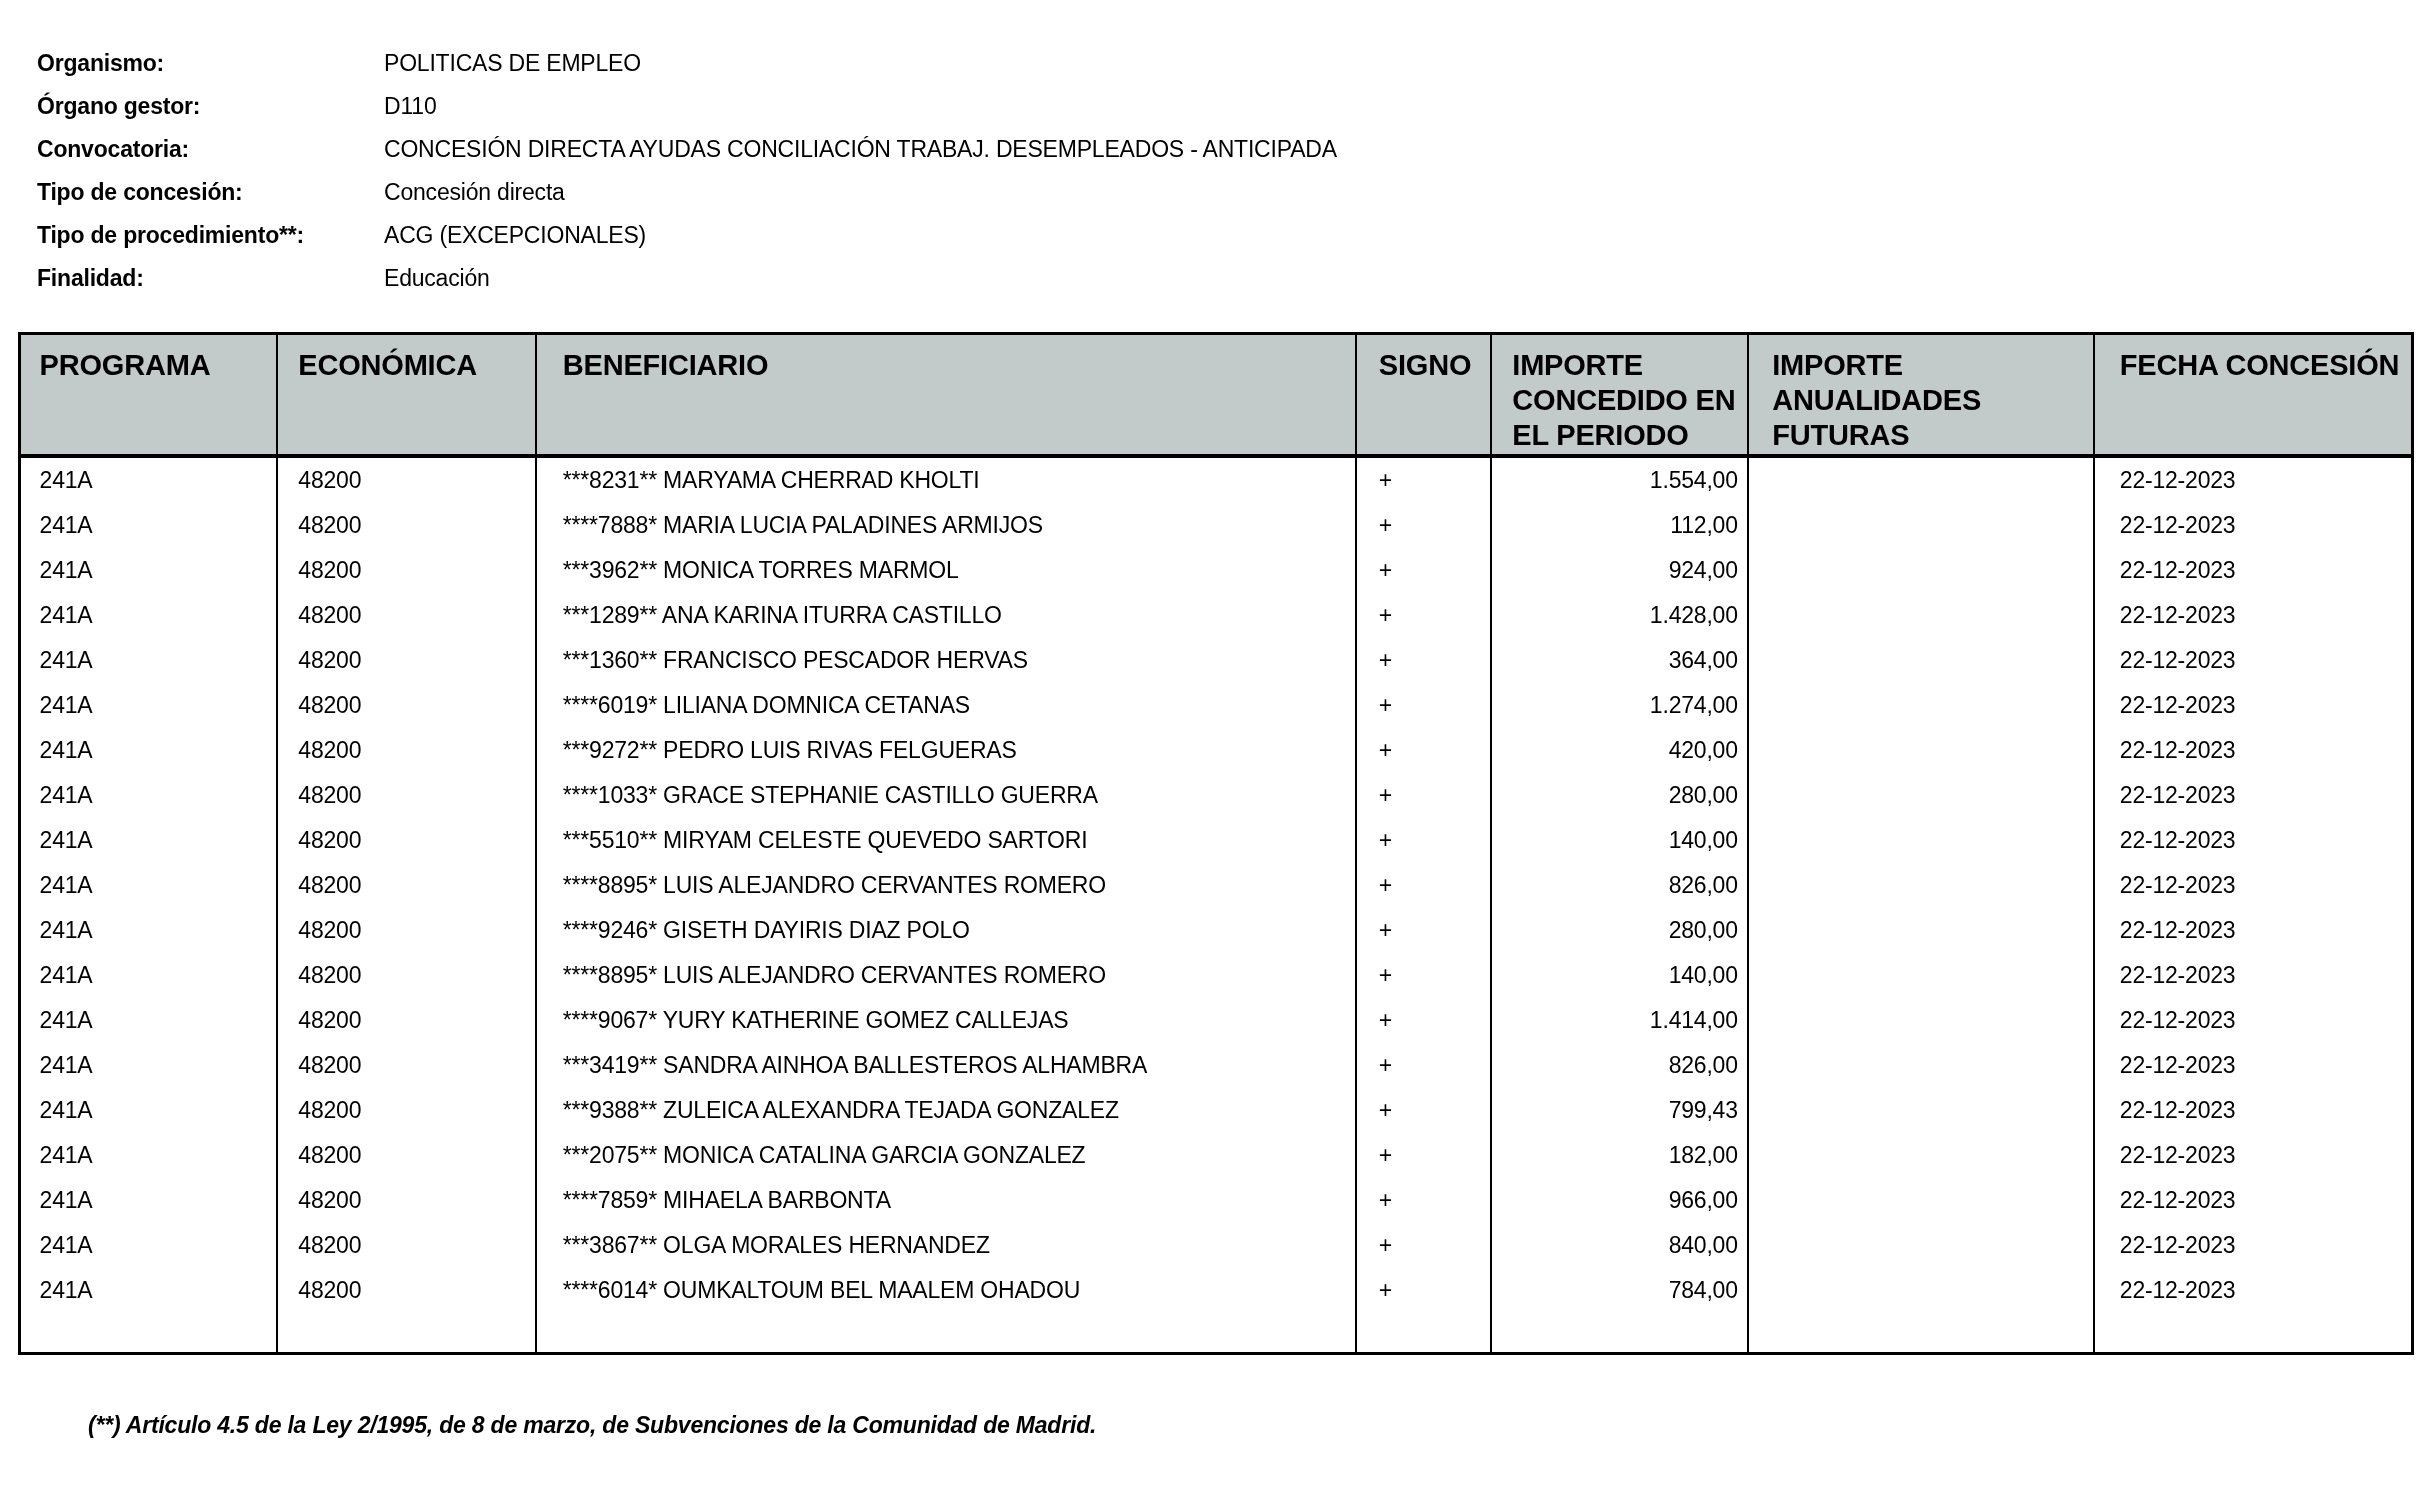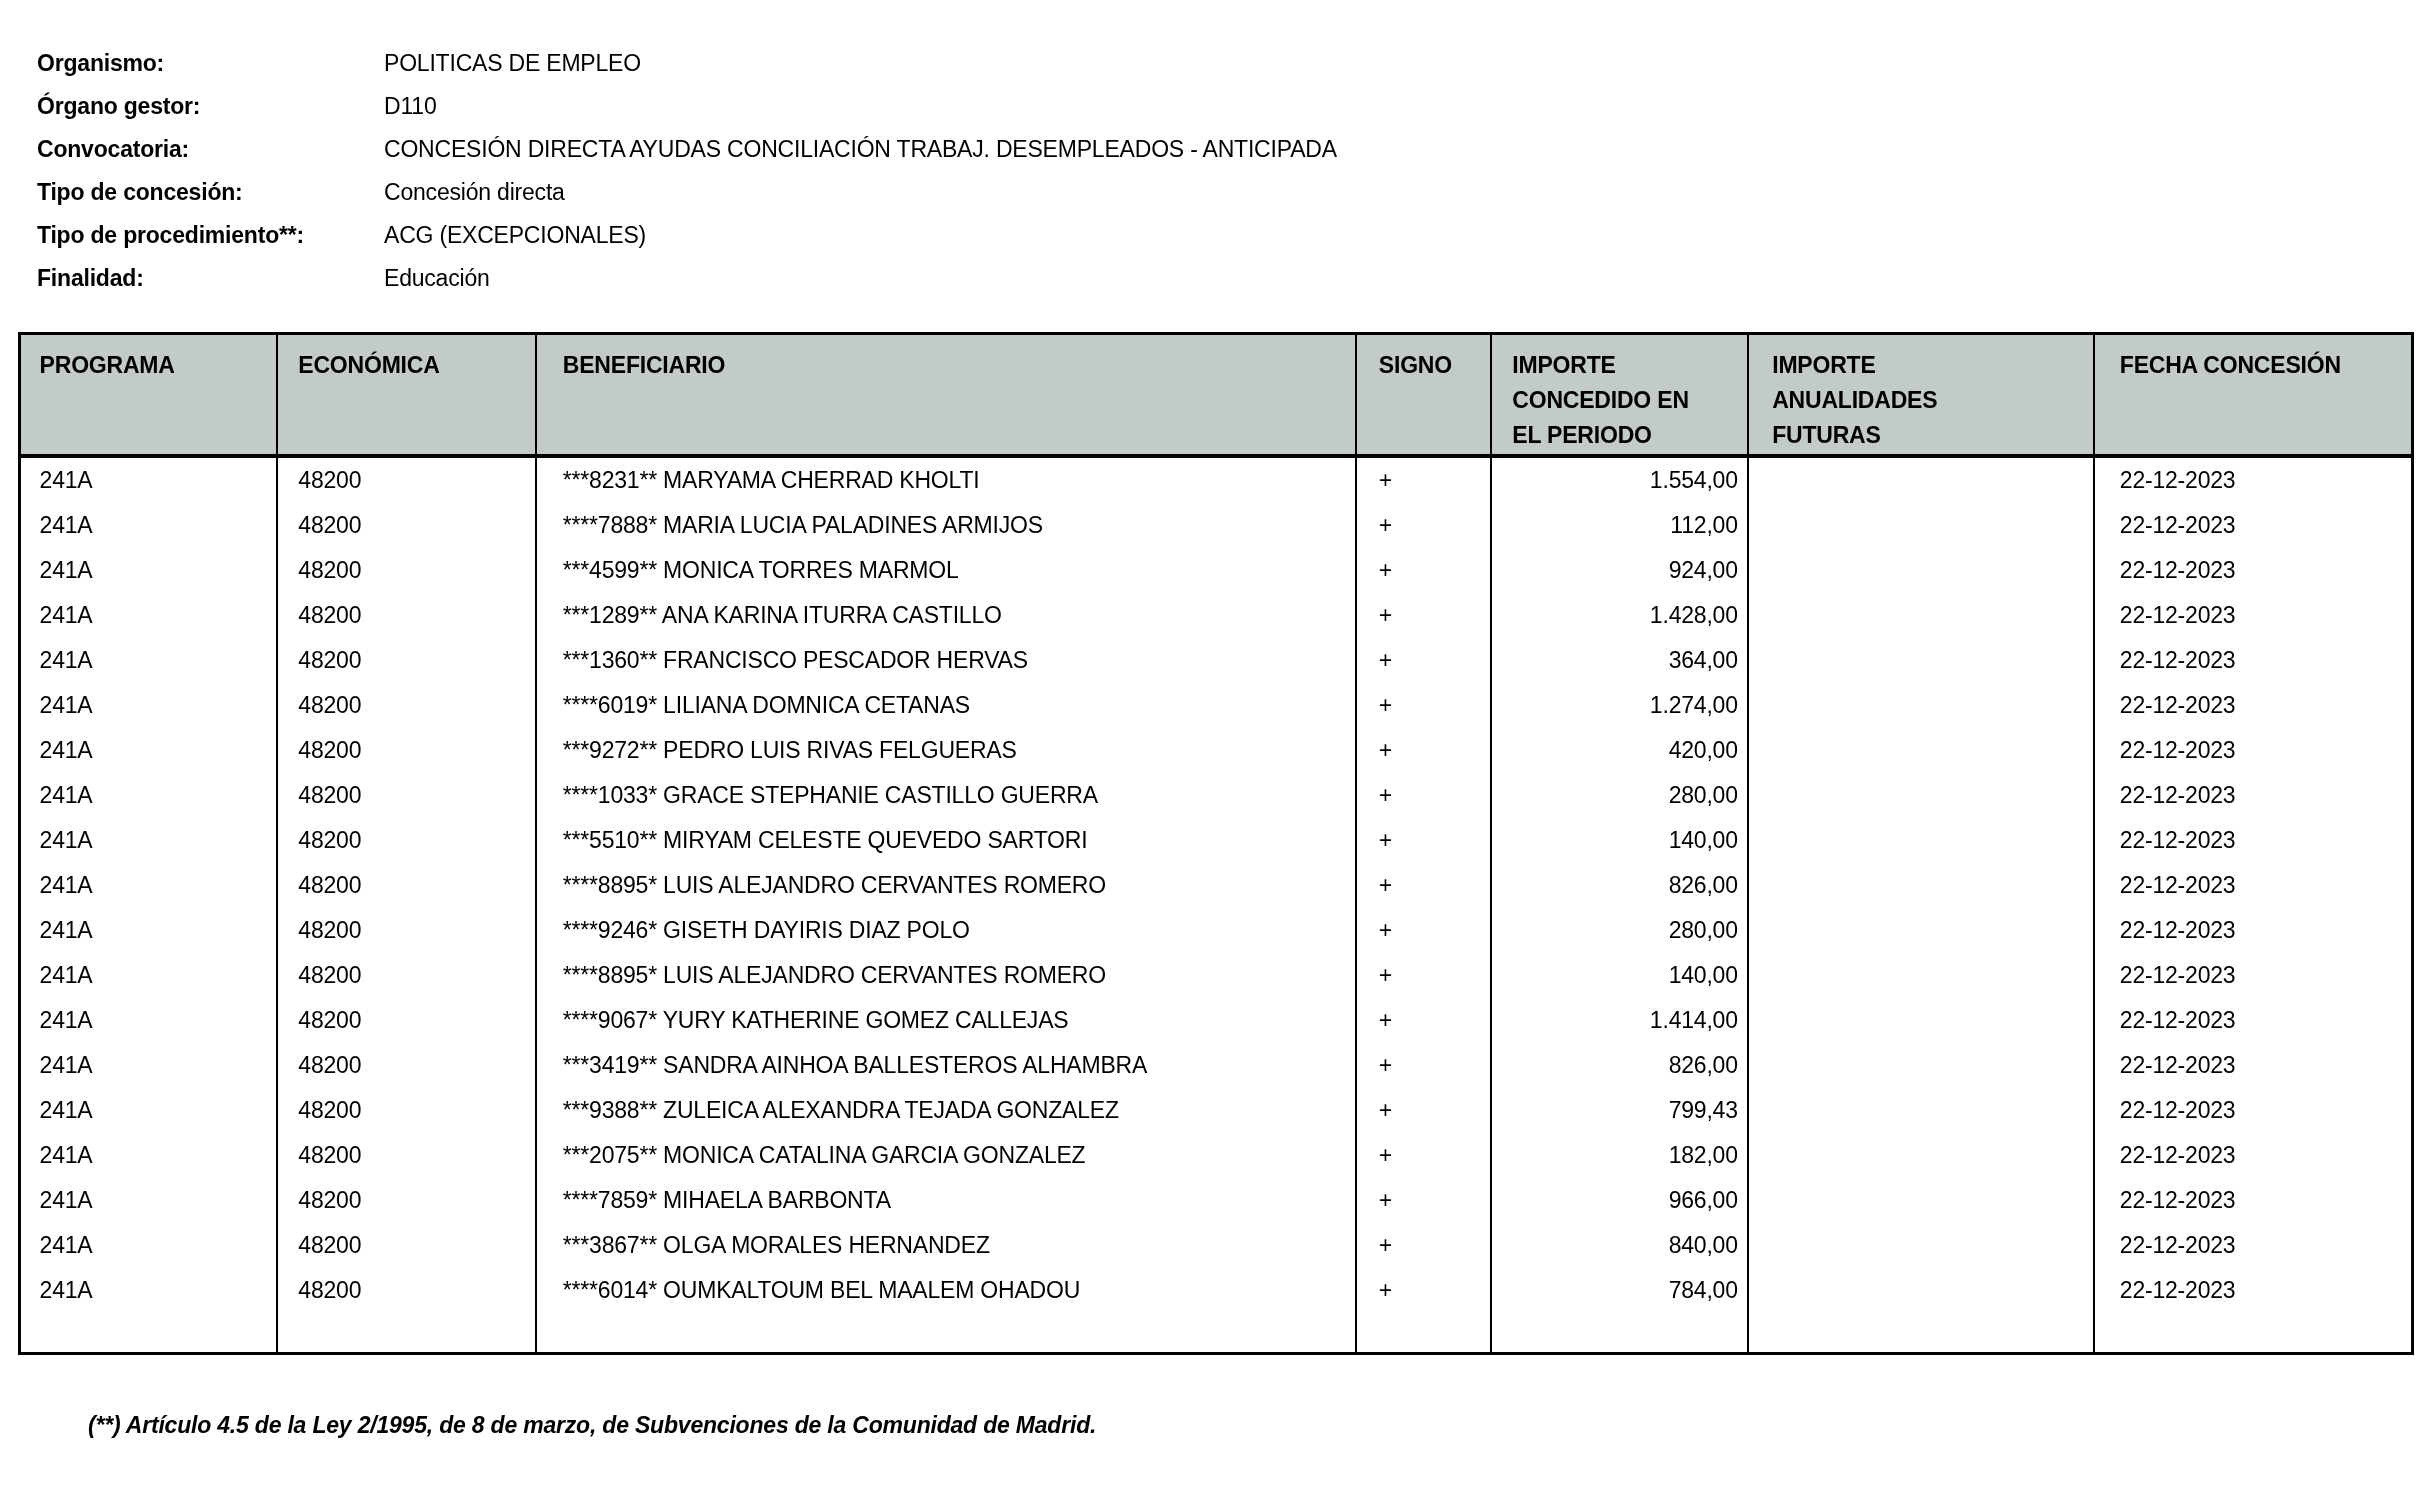--- a/index.html
+++ b/index.html
@@ -40,21 +40,21 @@
   }
   table.grants, table.grants th, table.grants td {
     border:2.2px solid #000000;
   }
   table.grants { border-width:3.7px; }
   table.grants thead th { border-bottom-width:4.4px; }
   table.grants tbody td { border-top:none; border-bottom:none; }
 
   table.grants th {
     background:#c2cbc9;
-    font-size:23px;
+    font-size:29px;
     font-weight:bold;
     text-align:left;
     vertical-align:top;
     padding-top:13px;
     height:104px;
     line-height:35px;
     white-space:pre-line;
   }
   table.grants td {
     font-size:23px;
@@ -160,21 +160,21 @@
           <td>48200</td>
           <td>****7888* MARIA LUCIA PALADINES ARMIJOS</td>
           <td>+</td>
           <td>112,00</td>
           <td></td>
           <td>22-12-2023</td>
         </tr>
         <tr>
           <td>241A</td>
           <td>48200</td>
-          <td>***4599** MONICA TORRES MARMOL</td>
+          <td>***3962** MONICA TORRES MARMOL</td>
           <td>+</td>
           <td>924,00</td>
           <td></td>
           <td>22-12-2023</td>
         </tr>
         <tr>
           <td>241A</td>
           <td>48200</td>
           <td>***1289** ANA KARINA ITURRA CASTILLO</td>
           <td>+</td>

